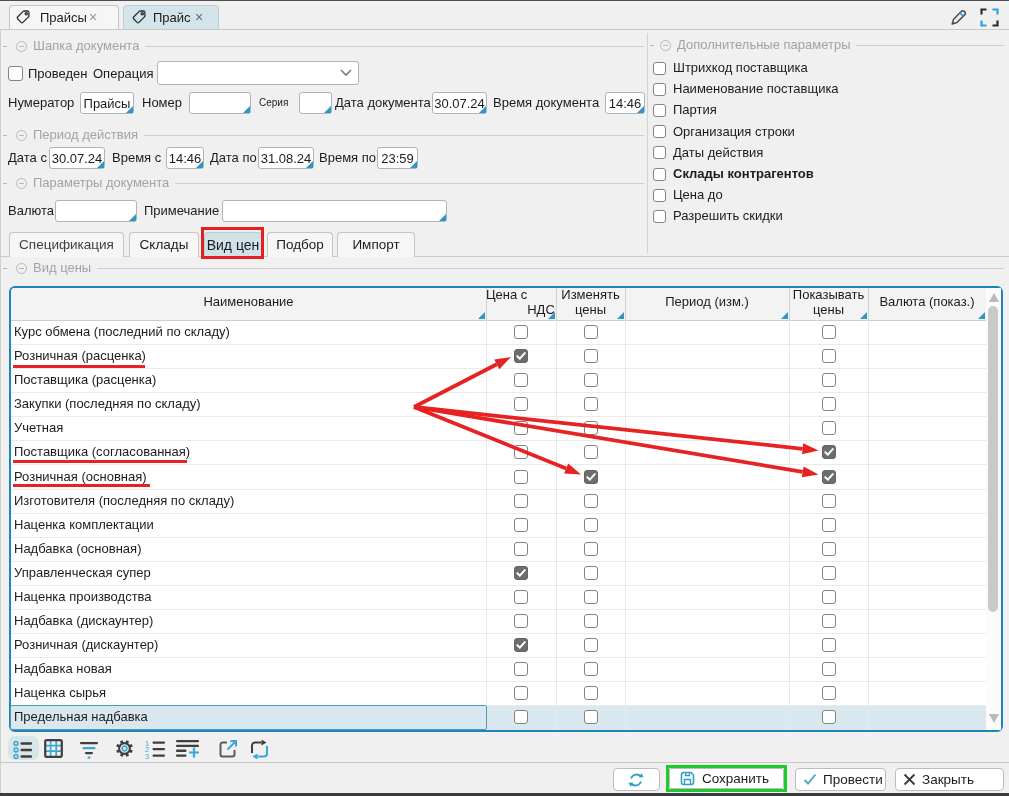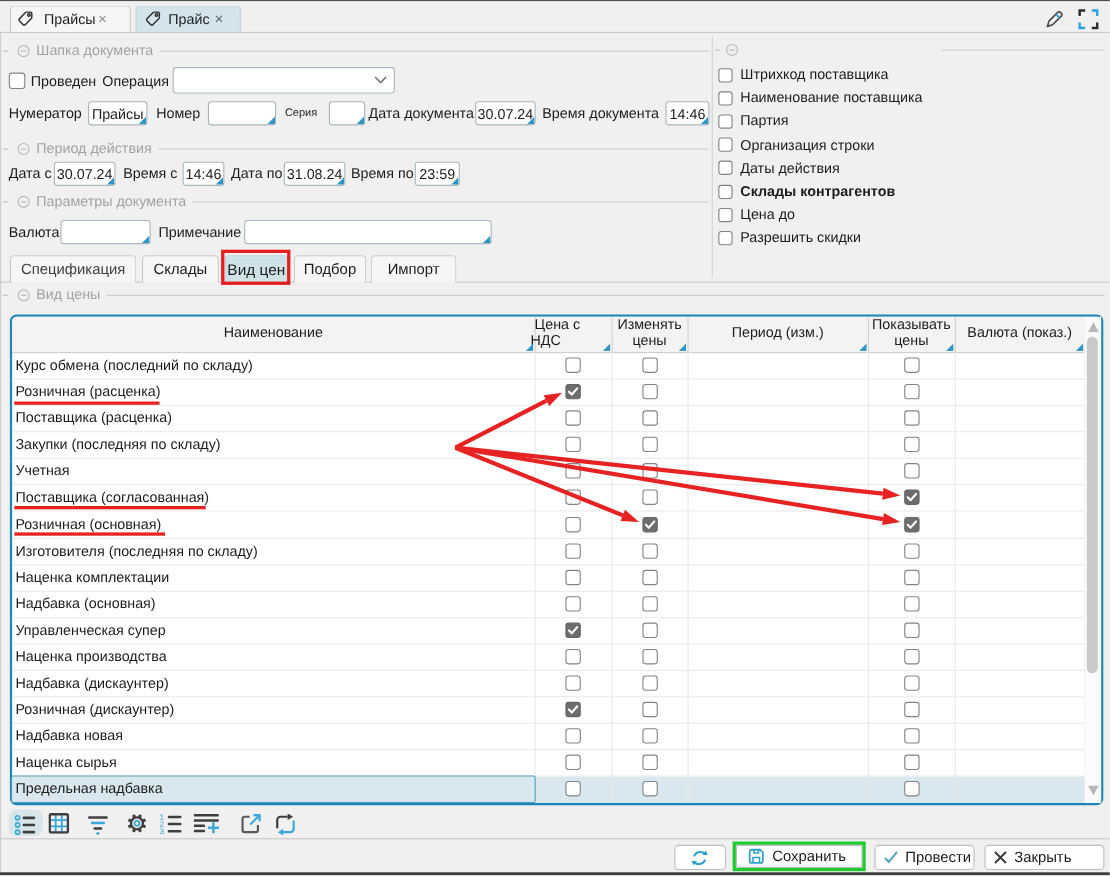--- a/index.html
+++ b/index.html
@@ -120,20 +120,21 @@
     <div class="fld" style="left:55px;top:200px;width:82px;height:22px;">
       <div class="tri"></div>
     </div>
     <div class="txt" style="left:144px;top:201.0px;height:20px;line-height:20px;font-size:13px;color:#1c1c1c;font-weight:normal;">Примечание</div>
     <div class="fld" style="left:222px;top:200px;width:225px;height:22px;">
       <div class="tri"></div>
     </div>
     <div class="vline" style="left:647px;top:33px;height:220px;width:1px;background:#d2d2d2;"></div>
     <div class="hline" style="left:650px;top:45px;width:4px;background:#b9b9b9;"></div>
     <div class="gcirc" style="left:660px;top:40px;"></div>
+    <div class="txt" style="left:677px;top:35px;height:20px;line-height:20px;font-size:13px;color:#a3a3a3;font-weight:normal;">Дополнительные параметры</div>
     <div class="hline" style="left:856px;top:45px;width:148px;height:1px;background:#cdcdcd;"></div>
     <div class="cb" style="left:653px;top:62px;width:13px;height:13px;"></div>
     <div class="txt" style="left:673px;top:58.0px;height:20px;line-height:20px;font-size:13px;color:#1c1c1c;font-weight:normal;">Штрихкод поставщика</div>
     <div class="cb" style="left:653px;top:83px;width:13px;height:13px;"></div>
     <div class="txt" style="left:673px;top:79.2px;height:20px;line-height:20px;font-size:13px;color:#1c1c1c;font-weight:normal;">Наименование поставщика</div>
     <div class="cb" style="left:653px;top:104px;width:13px;height:13px;"></div>
     <div class="txt" style="left:673px;top:100.4px;height:20px;line-height:20px;font-size:13px;color:#1c1c1c;font-weight:normal;">Партия</div>
     <div class="cb" style="left:653px;top:125px;width:13px;height:13px;"></div>
     <div class="txt" style="left:673px;top:121.6px;height:20px;line-height:20px;font-size:13px;color:#1c1c1c;font-weight:normal;">Организация строки</div>
     <div class="cb" style="left:653px;top:146px;width:13px;height:13px;"></div>
@@ -170,21 +171,21 @@
     <div class="vline" style="left:556px;top:320px;height:410px;width:1px;background:#e8e8e8;"></div>
     <div class="vline" style="left:625px;top:288px;height:32px;width:1px;background:#d2d2d2;"></div>
     <div class="vline" style="left:625px;top:320px;height:410px;width:1px;background:#e8e8e8;"></div>
     <div class="vline" style="left:789px;top:288px;height:32px;width:1px;background:#d2d2d2;"></div>
     <div class="vline" style="left:789px;top:320px;height:410px;width:1px;background:#e8e8e8;"></div>
     <div class="vline" style="left:868px;top:288px;height:32px;width:1px;background:#d2d2d2;"></div>
     <div class="vline" style="left:868px;top:320px;height:410px;width:1px;background:#e8e8e8;"></div>
     <div class="vline" style="left:986px;top:288px;height:442px;width:1px;background:#d9d9d9;"></div>
     <div class="txt" style="left:11px;width:475px;top:292px;height:20px;line-height:20px;text-align:center;font-size:13px;color:#1c1c1c;">Наименование</div>
     <div class="txt" style="left:486px;width:70px;top:285px;height:20px;line-height:20px;text-align:left;font-size:13px;color:#1c1c1c;">Цена с</div>
-    <div class="txt" style="left:461px;width:70px;top:300px;height:20px;line-height:20px;text-align:center;font-size:13px;color:#1c1c1c;">НДС</div>
+    <div class="txt" style="left:506px;width:70px;top:300px;height:20px;line-height:20px;text-align:center;font-size:13px;color:#1c1c1c;">НДС</div>
     <div class="txt" style="left:556px;width:69px;top:285px;height:20px;line-height:20px;text-align:center;font-size:13px;color:#1c1c1c;">Изменять</div>
     <div class="txt" style="left:556px;width:69px;top:300px;height:20px;line-height:20px;text-align:center;font-size:13px;color:#1c1c1c;">цены</div>
     <div class="txt" style="left:625px;width:164px;top:292px;height:20px;line-height:20px;text-align:center;font-size:13px;color:#1c1c1c;">Период (изм.)</div>
     <div class="txt" style="left:789px;width:79px;top:285px;height:20px;line-height:20px;text-align:center;font-size:13px;color:#1c1c1c;">Показывать</div>
     <div class="txt" style="left:789px;width:79px;top:300px;height:20px;line-height:20px;text-align:center;font-size:13px;color:#1c1c1c;">цены</div>
     <div class="txt" style="left:868px;width:118px;top:292px;height:20px;line-height:20px;text-align:center;font-size:13px;color:#1c1c1c;">Валюта (показ.)</div>
     <div class="abs" style="left:478px;top:312px;width:7px;height:7px;background:#2e96c2;clip-path:polygon(100% 0,100% 100%,0 100%);"></div>
     <div class="abs" style="left:548px;top:312px;width:7px;height:7px;background:#2e96c2;clip-path:polygon(100% 0,100% 100%,0 100%);"></div>
     <div class="abs" style="left:617px;top:312px;width:7px;height:7px;background:#2e96c2;clip-path:polygon(100% 0,100% 100%,0 100%);"></div>
     <div class="abs" style="left:781px;top:312px;width:7px;height:7px;background:#2e96c2;clip-path:polygon(100% 0,100% 100%,0 100%);"></div>

